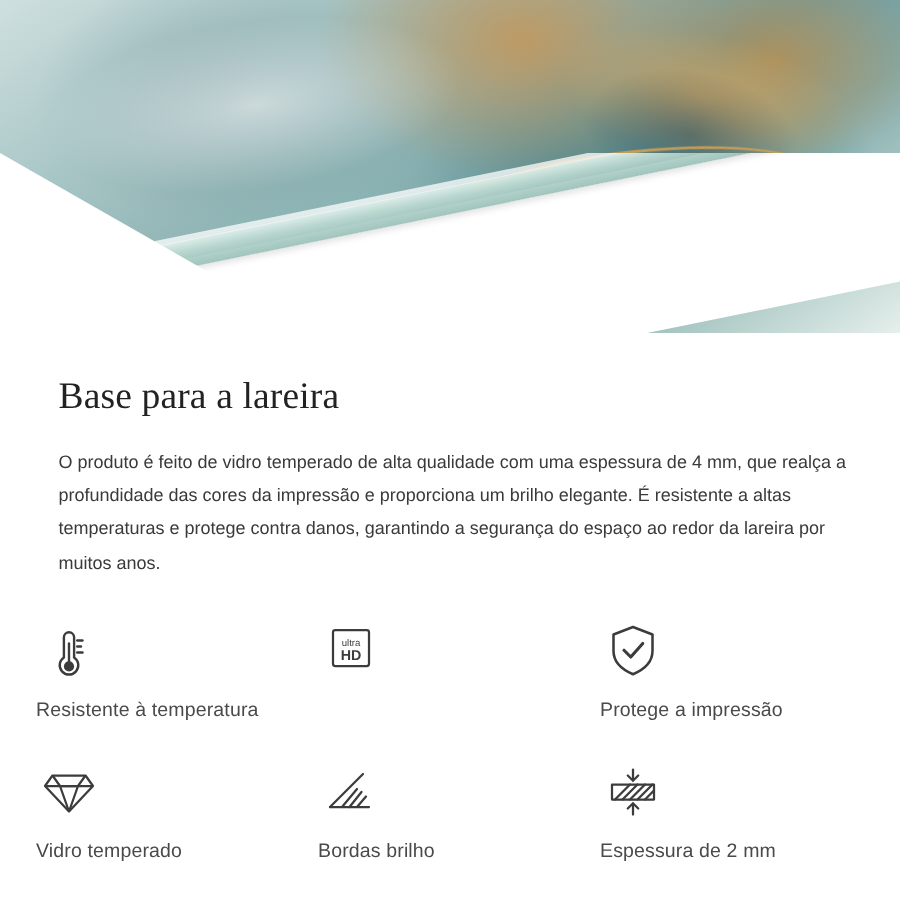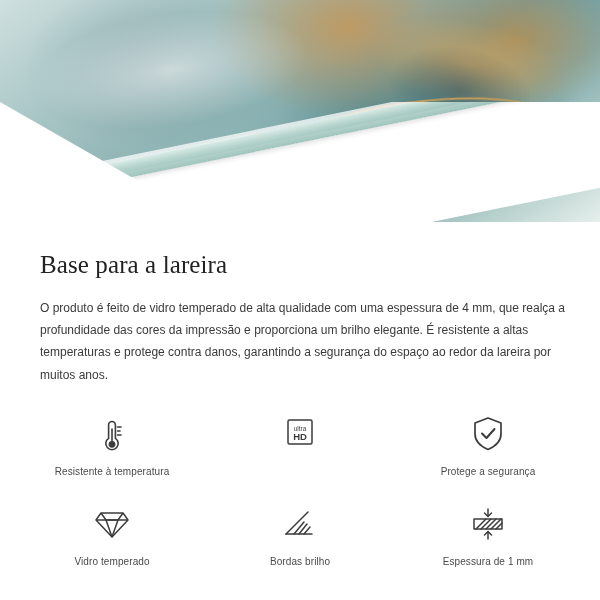--- a/index.html
+++ b/index.html
@@ -145,22 +145,21 @@
     margin-left: -23px; margin-top: -1px;
     box-shadow: 0 0 8px 2px rgba(255,255,255,0.9);
   }
   .sparkle.s1 { right: 30px; bottom: 30px; }
   .sparkle.s2 { right: 8px; bottom: 58px; width: 26px; height: 26px; }
   .sparkle.s2::before { height: 26px; margin-top: -13px; }
   .sparkle.s2::after { width: 26px; margin-left: -13px; }
 
   
   .content {
-    padding: 26px 34px 0 24px;
-    margin-left: 16px;
+    padding: 26px 34px 0 39px;
   }
   .headline {
     font-family: "Liberation Serif", serif;
     font-size: 25px;
     line-height: 1.32;
     color: #222222;
     font-weight: 400;
     margin: 0 0 16px 0;
     letter-spacing: 0.1px;
   }
@@ -178,35 +177,35 @@
   .features {
     margin-top: 22px;
     padding: 0 18px;
     display: grid;
     grid-template-columns: repeat(3, 1fr);
     grid-row-gap: 16px;
   }
   .feature {
     display: flex;
     flex-direction: column;
-    align-items: center;
+    align-items: flex-start;
     justify-content: flex-start;
     text-align: center;
     padding: 4px 6px;
   }
   .feature-icon {
     width: 44px;
     height: 44px;
     display: flex;
     align-items: center;
     justify-content: center;
     margin-bottom: 9px;
   }
   .feature-label {
-    font-size: 10px;
+    font-size: 13px;
     color: #4a4a4a;
     letter-spacing: 0.1px;
     line-height: 1.3;
   }
   svg { display: block; }
 </style>
 </head>
 <body>
 
 <div class="page">
@@ -265,21 +264,21 @@
       </div>
     </div>
 
     <div class="feature">
       <div class="feature-icon">
         <svg width="34" height="38" viewBox="0 0 34 38">
           <path d="M17 3 L30 8 V19 C30 26.5 24 31.5 17 34.5 C10 31.5 4 26.5 4 19 V8 Z" fill="none" stroke="#3c3c3c" stroke-width="1.7" stroke-linejoin="round"></path>
           <path d="M11 18.5 L15.5 23 L23.5 14" fill="none" stroke="#3c3c3c" stroke-width="2.1" stroke-linecap="round" stroke-linejoin="round"></path>
         </svg>
       </div>
-      <div class="feature-label">Protege a segurança</div>
+      <div class="feature-label">Protege a impressão</div>
     </div>
 
     <div class="feature">
       <div class="feature-icon">
         <svg width="36" height="34" viewBox="0 0 36 34">
           <g fill="none" stroke="#3c3c3c" stroke-width="1.5" stroke-linejoin="round">
             <path d="M7 6 H29 L34 13 L18 30 L2 13 Z"></path>
             <path d="M2 13 H34"></path>
             <path d="M7 6 L12 13 L18 30"></path>
             <path d="M29 6 L24 13 L18 30"></path>
@@ -315,17 +314,17 @@
               <path d="M16.5 28 L20 24.5 L23.5 28"></path>
             <rect x="6" y="12" width="28" height="10" stroke-linejoin="round"></rect>
             <path d="M8 22 L18 12"></path>
             <path d="M13 22 L23 12"></path>
             <path d="M18 22 L28 12"></path>
             <path d="M23 22 L33 12"></path>
             <path d="M28 22 L34 16"></path>
           </g>
         </svg>
       </div>
-      <div class="feature-label">Espessura de 1 mm</div>
+      <div class="feature-label">Espessura de 2 mm</div>
     </div>
 
   </div>
 </div>
 
 </body></html>

